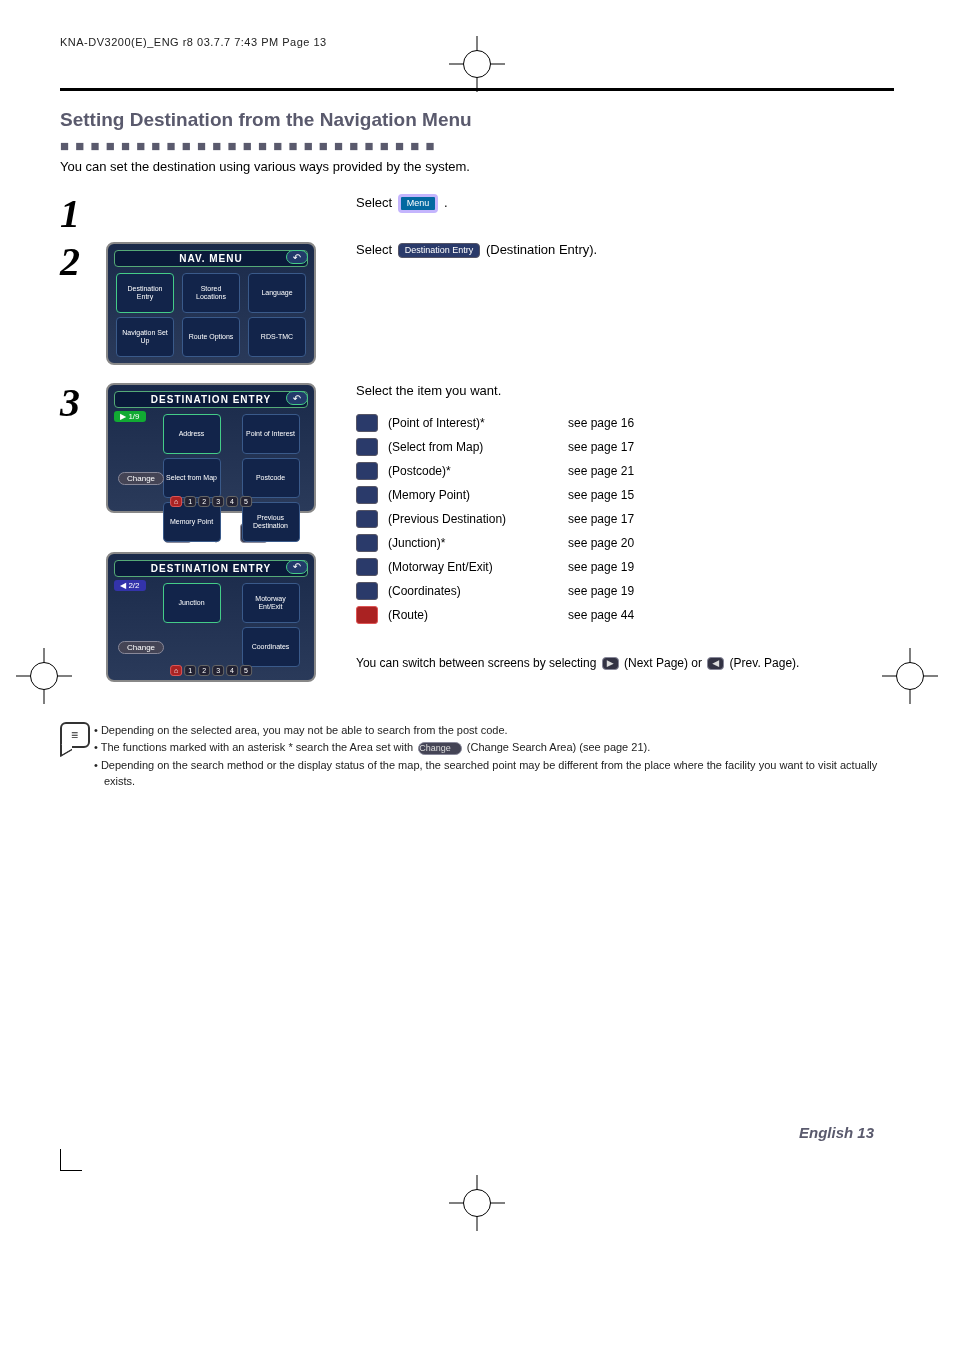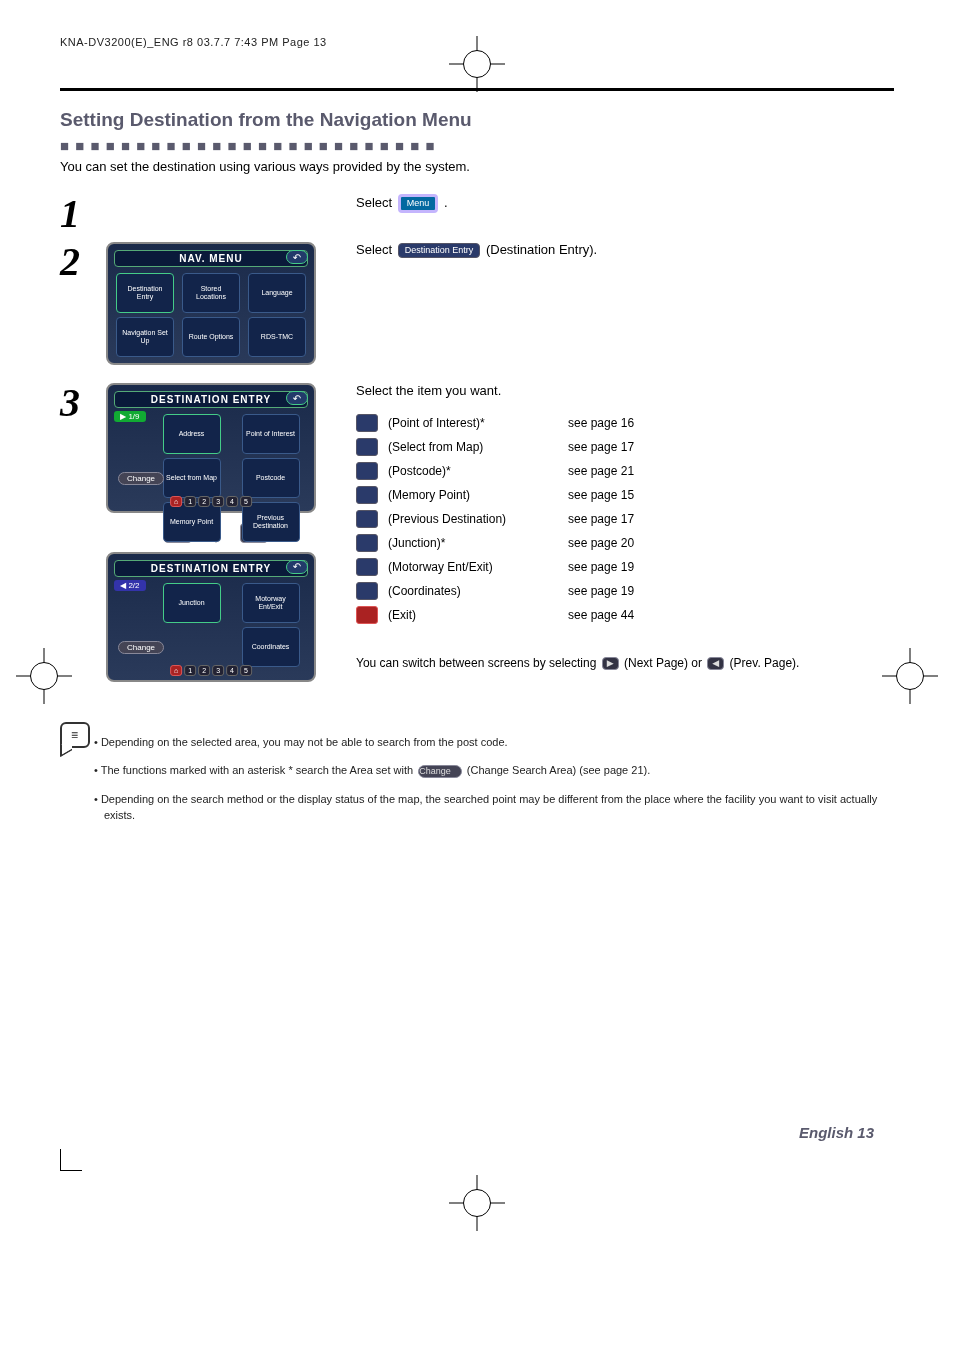--- a/index.html
+++ b/index.html
@@ -62,21 +62,21 @@
   .item-row .ref { }
   
   .switch-note { font-size:12px; margin-top:30px; line-height:1.5;}
   
   .notes-block { display:flex; margin-top:30px; font-size:11px; line-height:1.5; color:#222;}
   .notes-icon { width:34px; flex-shrink:0; }
   .notes-icon .bubble { width:30px; height:26px; border:2px solid #333; border-radius:6px 6px 6px 0; position:relative; display:flex; align-items:center; justify-content:center;}
   .notes-icon .bubble:after { content:""; position:absolute; left:-2px; bottom:-8px; width:10px; height:10px; border-left:2px solid #333; border-bottom:2px solid #333; transform: skewY(-30deg); background:#fff; border-bottom-left-radius:2px;}
   .notes-icon .dots { font-size:12px; letter-spacing:1px;}
   .notes-text ul { list-style:none; padding-left:0;}
-  .notes-text li { text-indent:-10px; padding-left:10px; margin-bottom:1px;margin-top:12px;}
+  .notes-text li { text-indent:-10px; padding-left:10px; margin-bottom:1px;}
   .notes-text li:before { content:"• "; }
   
   .footer { position:absolute; right:80px; bottom:210px; font-style:italic; font-weight:bold; font-size:15px; color:#5a5a6d;}
   
   .corner { position:absolute; width:22px; height:22px; }
   .corner.bl { left:60px; bottom:180px; border-left:1.5px solid #000; border-bottom:1.5px solid #000;}
 </style>
 </head>
 <body>
 
@@ -249,21 +249,21 @@
                 <div class="name">(Motorway Ent/Exit)</div>
                 <div class="ref">see page 19</div>
               </div>
               <div class="item-row">
                 <div class="ico"></div>
                 <div class="name">(Coordinates)</div>
                 <div class="ref">see page 19</div>
               </div>
               <div class="item-row">
                 <div class="ico home"></div>
-                <div class="name">(Exit)</div>
+                <div class="name">(Route)</div>
                 <div class="ref">see page 44</div>
               </div>
             </div>
 
           <p class="switch-note">
             <span>You can switch between screens by selecting </span>
             <span class="inline-chip chip-page">▶</span>
             <span> (Next Page) or </span>
             <span class="inline-chip chip-page">◀</span>
             <span> (Prev. Page).</span>

